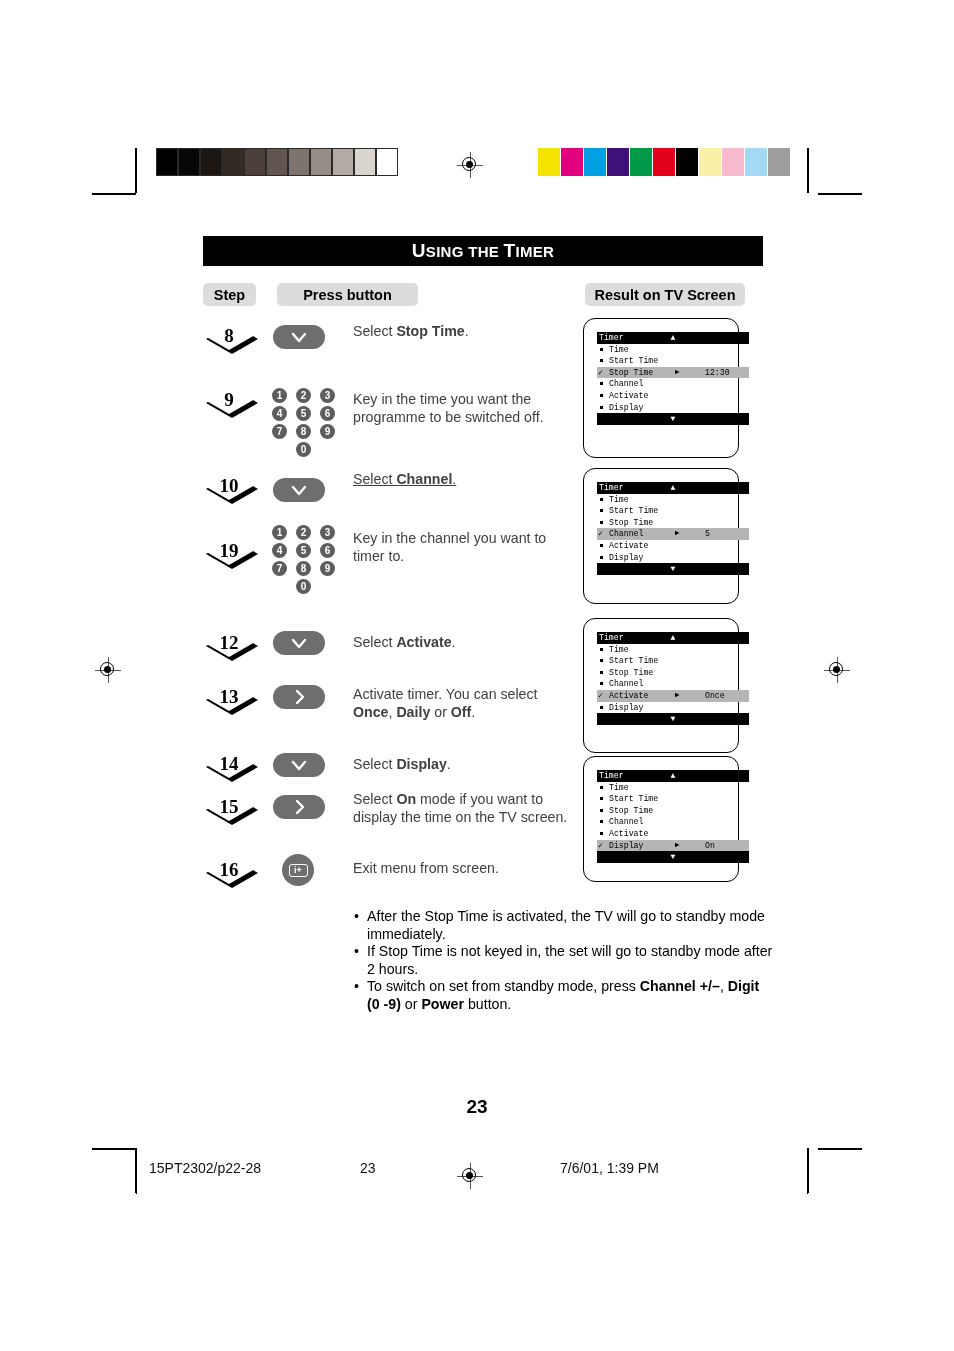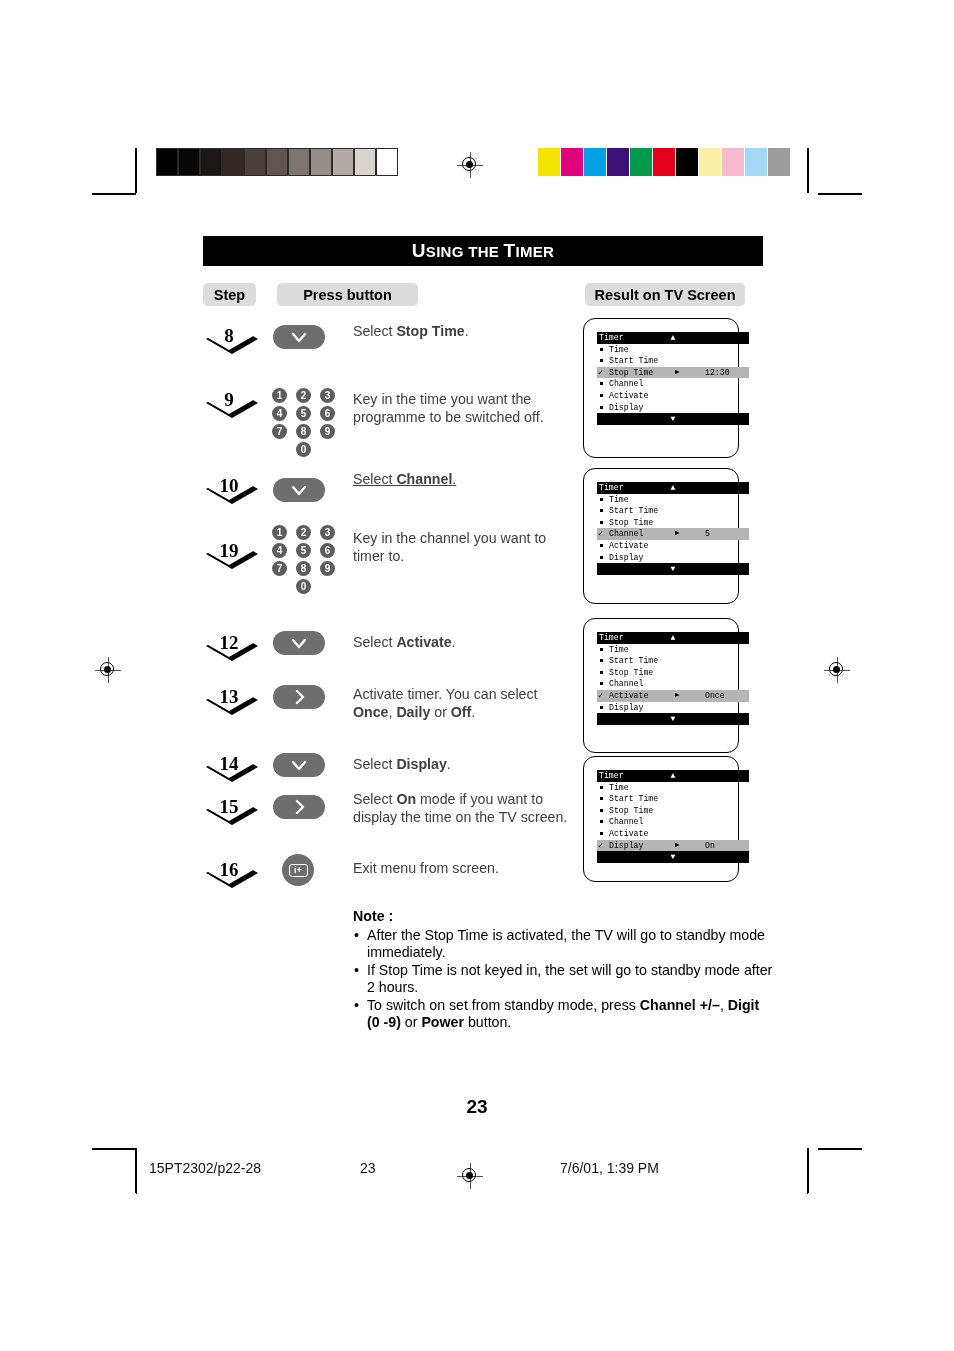--- a/index.html
+++ b/index.html
@@ -538,23 +538,20 @@
       <div class="o-row"><span class="o-bul"></span><span class="o-lbl">Channel</span></div>
       <div class="o-row"><span class="o-bul"></span><span class="o-lbl">Activate</span></div>
       <div class="o-row sel"><span class="o-chk">✓</span><span class="o-lbl">Display</span><span class="o-arr">▶</span><span class="o-val">On</span></div>
       <div class="o-foot">
         <div class="arrow-dn">▼</div>
       </div>
     </div>
   </div>
 
 <div class="note">
-  <div class="note-hd">
-    <b>Note</b><span> :</span>
-  </div>
   <ul>
     <li>
       <span class="bl">•</span>
       <span>After the Stop Time is activated, the TV will go to standby mode immediately.</span>
     </li>
     <li>
       <span class="bl">•</span>
       <span>If Stop Time is not keyed in,  the set will go to standby mode after 2 hours.</span>
     </li>
     <li>

